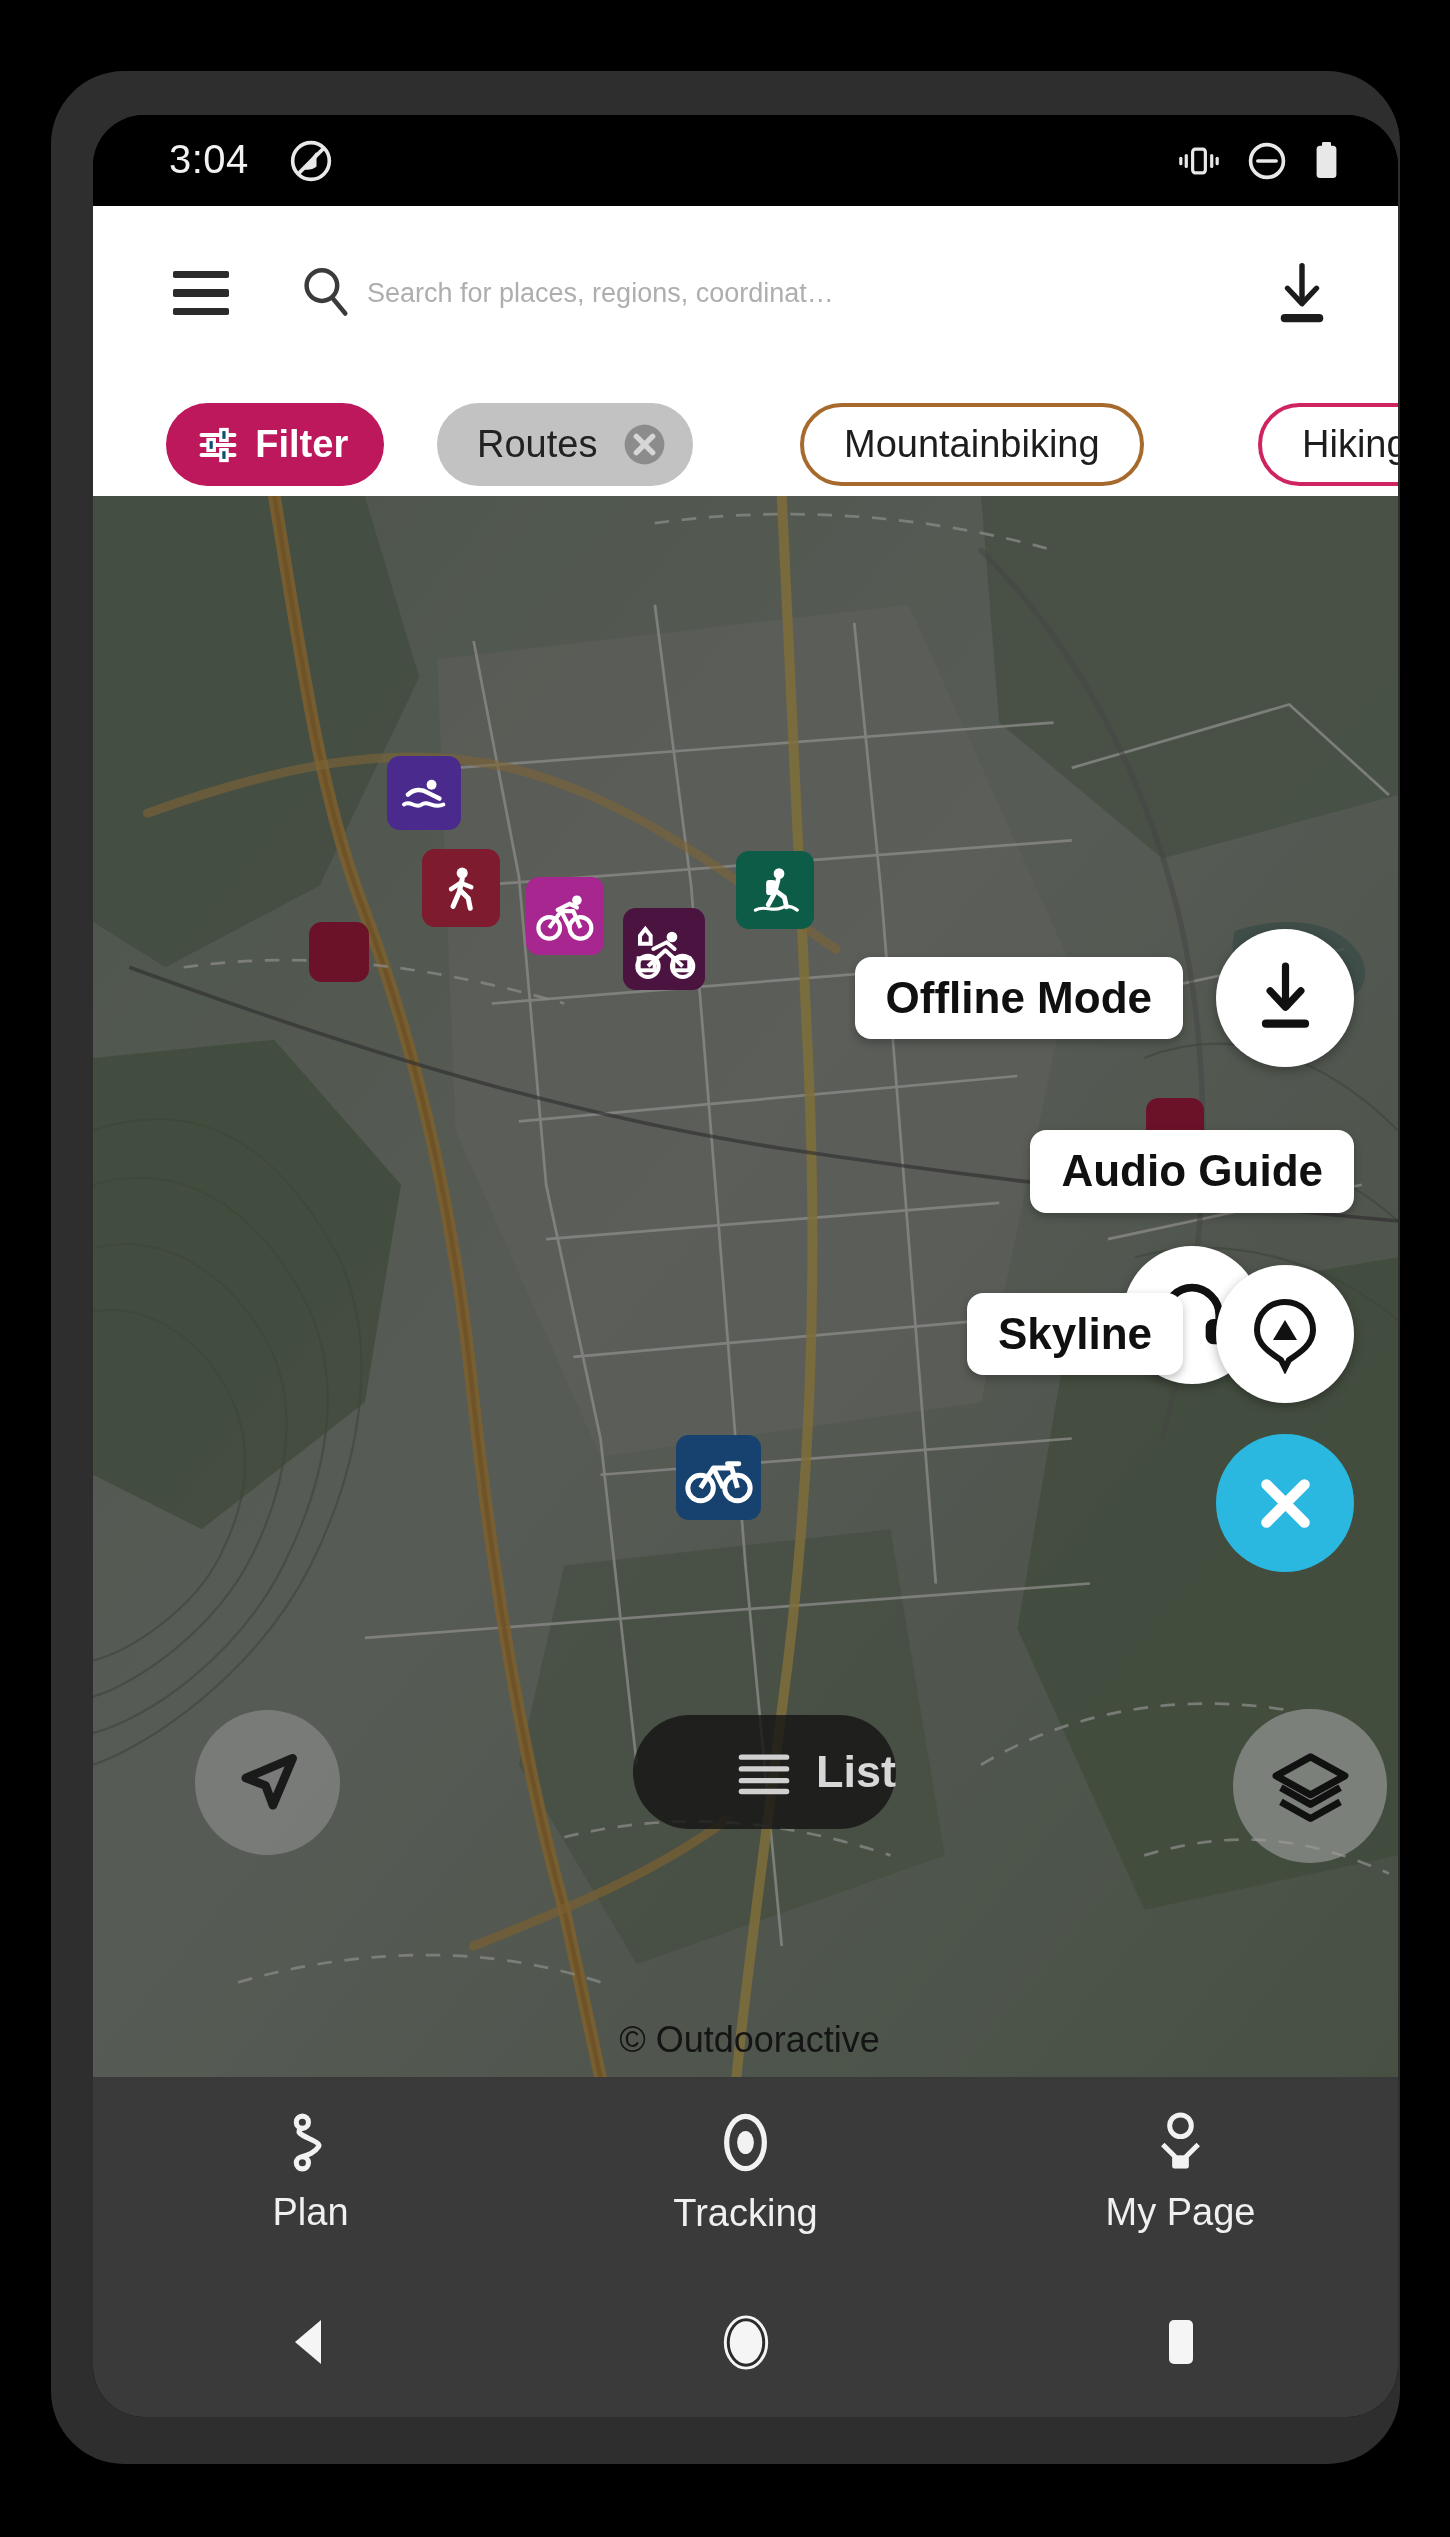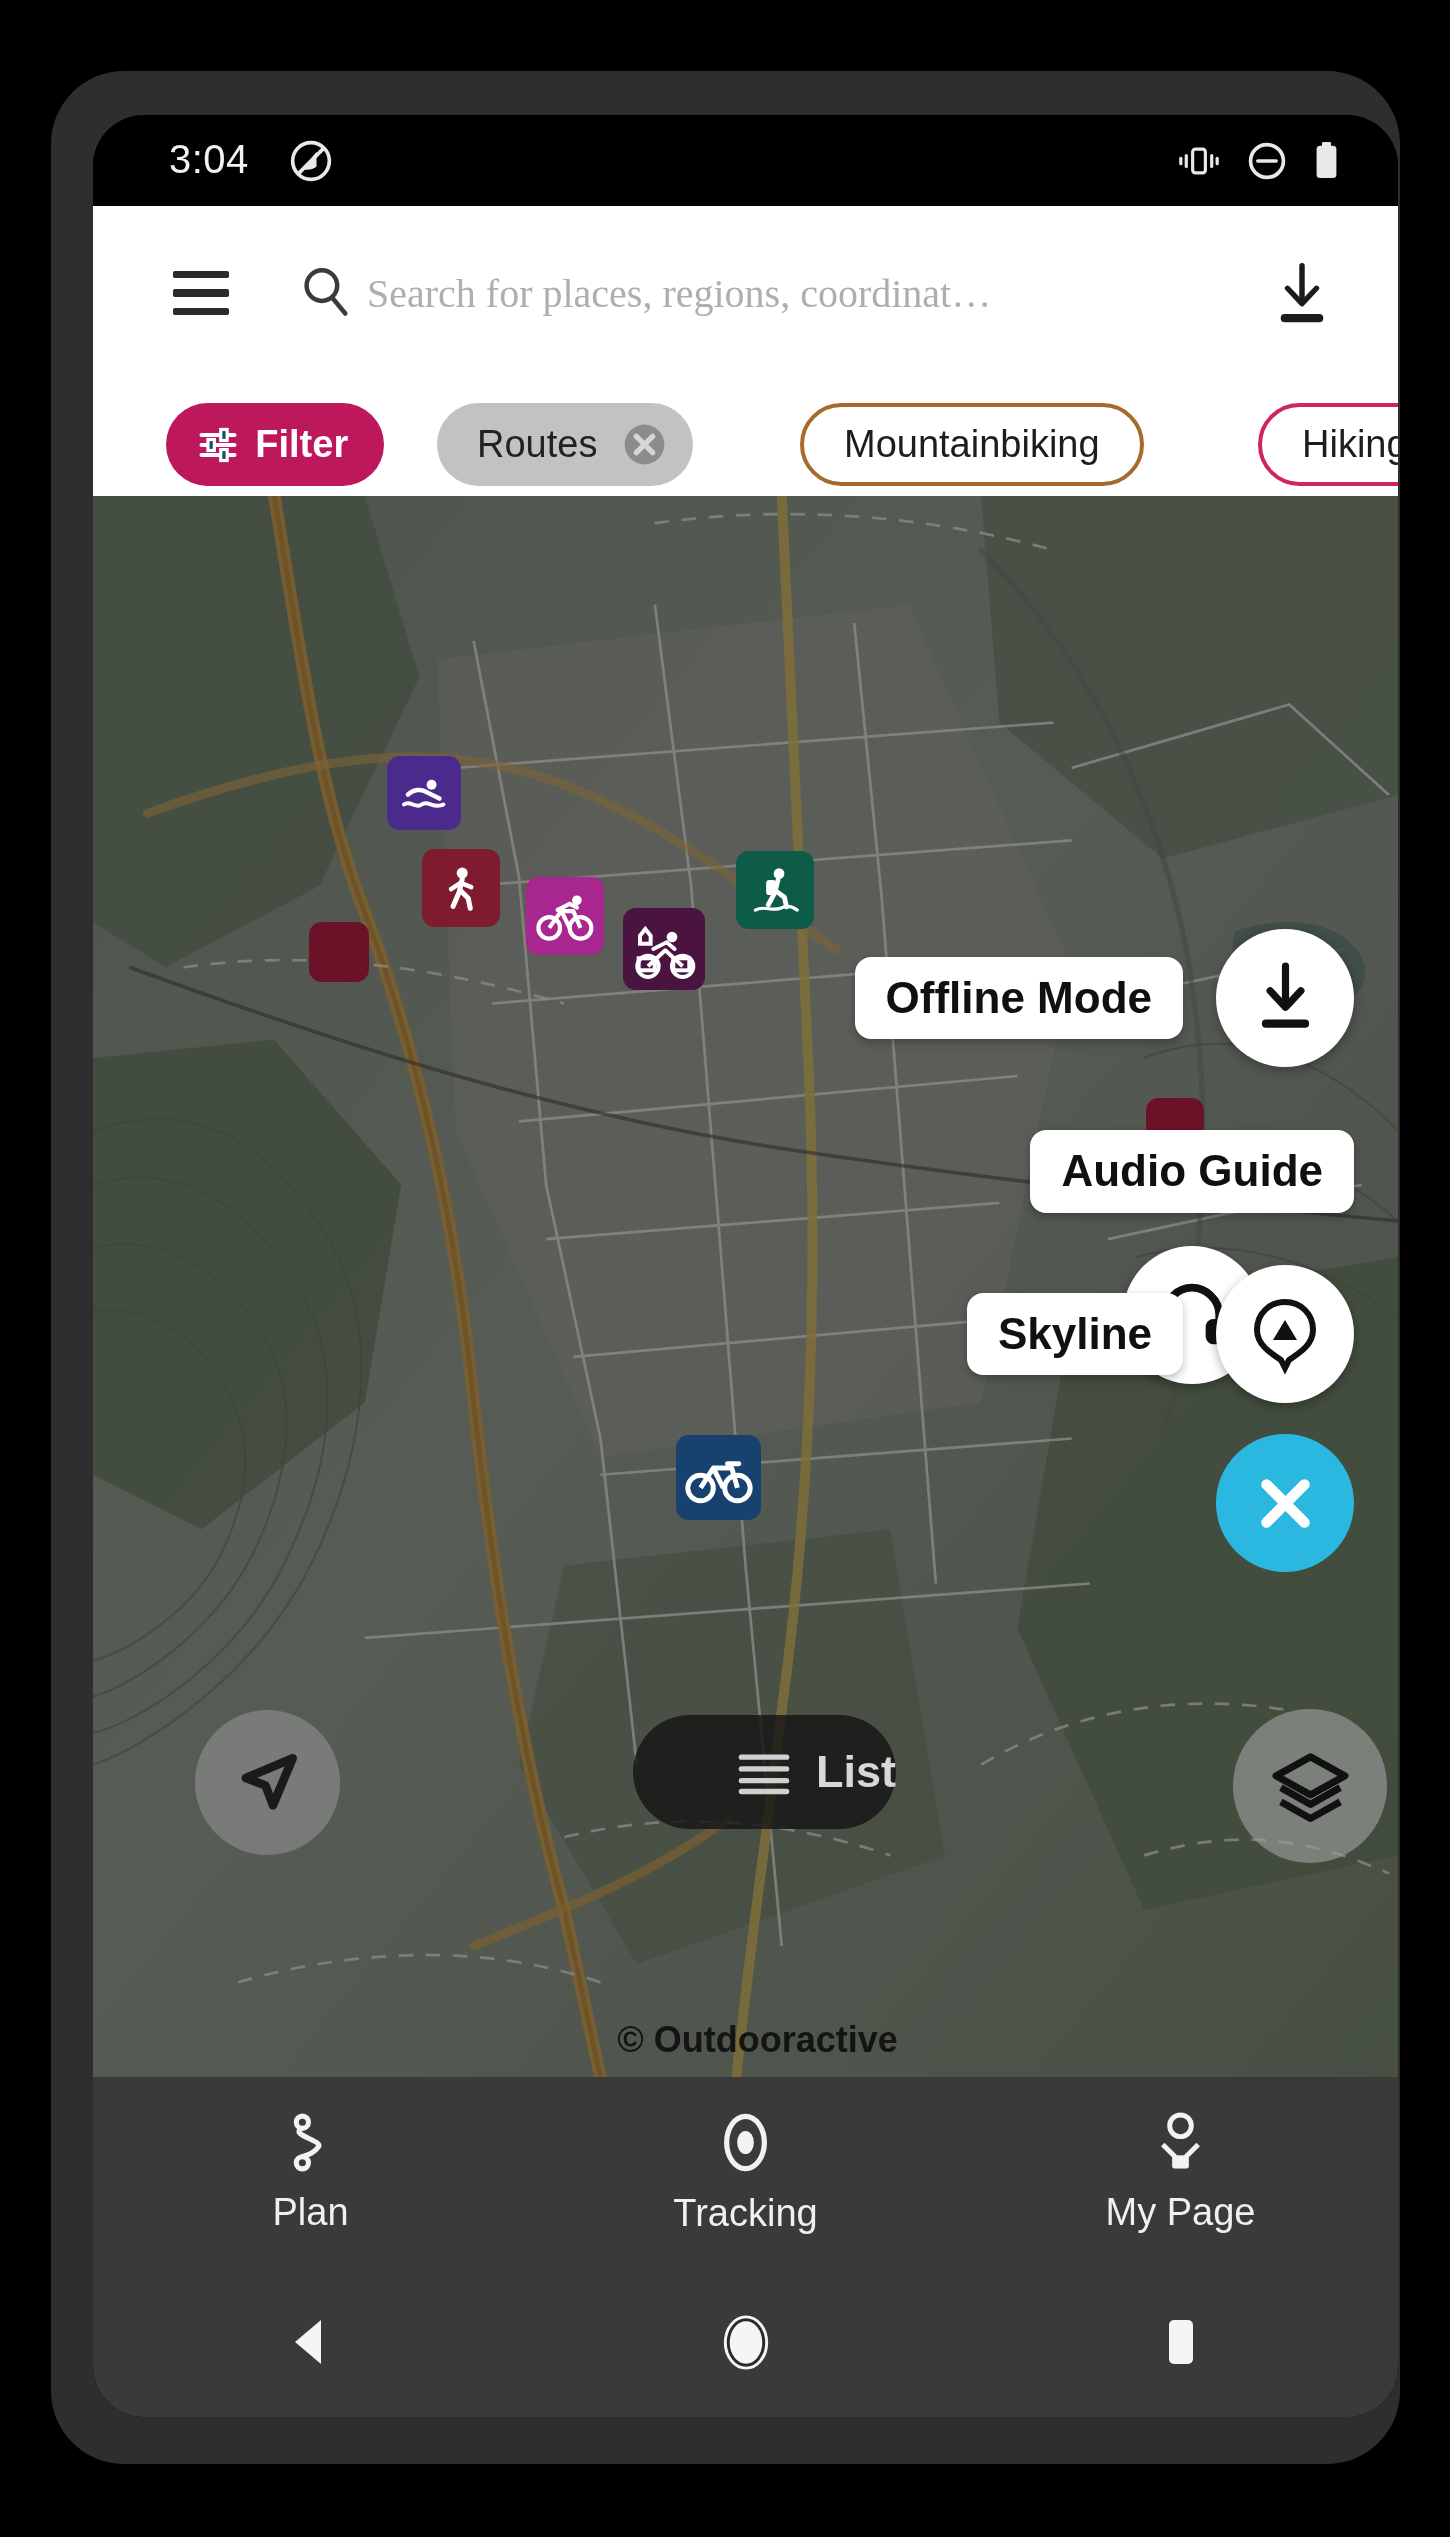--- a/index.html
+++ b/index.html
@@ -17,21 +17,21 @@
   #status-app-icon{position:absolute;left:196px;top:23.6px;width:44px;height:44px;}
   #status-right{position:absolute;right:58px;top:23.6px;height:44px;display:flex;align-items:center;gap:25px;}
   .sb-ico{display:block;}
 
   
   #search-header{position:absolute;left:0;top:91px;width:1305px;height:189px;background:#fff;}
   #menu-button{position:absolute;left:80px;top:65px;width:56px;height:44px;cursor:pointer;}
   #menu-button span{display:block;height:7.3px;background:#2b2b2b;border-radius:1.8px;margin-bottom:11px;}
   #search-icon{position:absolute;left:207px;top:58px;}
   #search-input{position:absolute;left:272px;top:50px;width:816px;height:73px;border:none;outline:none;
-    font-family:Liberation Serif, serif;font-size:40px;color:#0369a1;background:transparent;}
+    font-family:Liberation Sans, sans-serif;font-size:27px;color:#0369a1;background:transparent;}
   #search-input::placeholder{color:#aeaeae;}
   #download-header-button{position:absolute;right:65px;top:56px;cursor:pointer;}
 
   
   #chips-row{position:absolute;left:0;top:279px;width:1305px;height:102px;background:#fff;overflow:hidden;}
   .chip{position:absolute;top:9px;height:83px;border-radius:42px;display:flex;align-items:center;
     box-sizing:border-box;font-size:38px;white-space:nowrap;cursor:pointer;}
   #chip-filter{left:73px;background:#0d4f6e;color:#fff;padding:0 36px 0 31px;gap:16.3px;font-weight:600;}
   #chip-routes{left:344px;background:#c2c2c2;color:#222;padding:0 25px 0 40px;gap:23.6px;}
   #chip-mountainbiking{left:707px;background:#fff;color:#1d1d1d;border:4.5px solid #a66a2c;padding:0 40px;}
@@ -45,22 +45,22 @@
   .poi{position:absolute;border-radius:12.7px;display:flex;align-items:center;justify-content:center;cursor:pointer;}
 
   
   #locate-button{position:absolute;left:102px;top:1214px;width:145px;height:145px;border-radius:50%;
     background:rgba(150,150,150,.55);display:flex;align-items:center;justify-content:center;cursor:pointer;}
   #list-button{position:absolute;left:540px;top:1219px;width:263px;height:114px;border-radius:57px;
     background:rgba(22,22,22,.82);display:flex;align-items:center;justify-content:flex-end;gap:23.6px;cursor:pointer;}
   #list-label{color:#d8d8d8;font-size:45px;font-weight:700;}
   #layers-button{position:absolute;left:1140px;top:1213px;width:154px;height:154px;border-radius:50%;
     background:rgba(160,160,160,.62);display:flex;align-items:center;justify-content:center;cursor:pointer;}
-  #map-attribution{position:absolute;left:12px;bottom:16.3px;width:1305px;text-align:center;
-    color:#141414;font-size:36px;font-weight:700;}
+  #map-attribution{position:absolute;left:4px;bottom:16.3px;width:1305px;text-align:center;
+    color:#141414;font-size:36px;font-weight:400;}
 
   
   .action-row{position:absolute;right:44px;display:flex;align-items:center;gap:33px;}
   .action-label{background:#fff;border-radius:16.3px;padding:16.3px 31px;font-size:44px;font-weight:700;color:#101010;
     white-space:nowrap;cursor:pointer;box-shadow:0 3.6px 9px rgba(0,0,0,.25);}
   .action-fab{width:138px;height:138px;border-radius:50%;background:#fff;display:flex;align-items:center;
     justify-content:center;cursor:pointer;box-shadow:0 3.6px 11px rgba(0,0,0,.3);flex:none;}
   #action-offline{top:433px;}
   #action-audio{top:634px;flex-direction:column;}
   #action-skyline{top:769px;}

